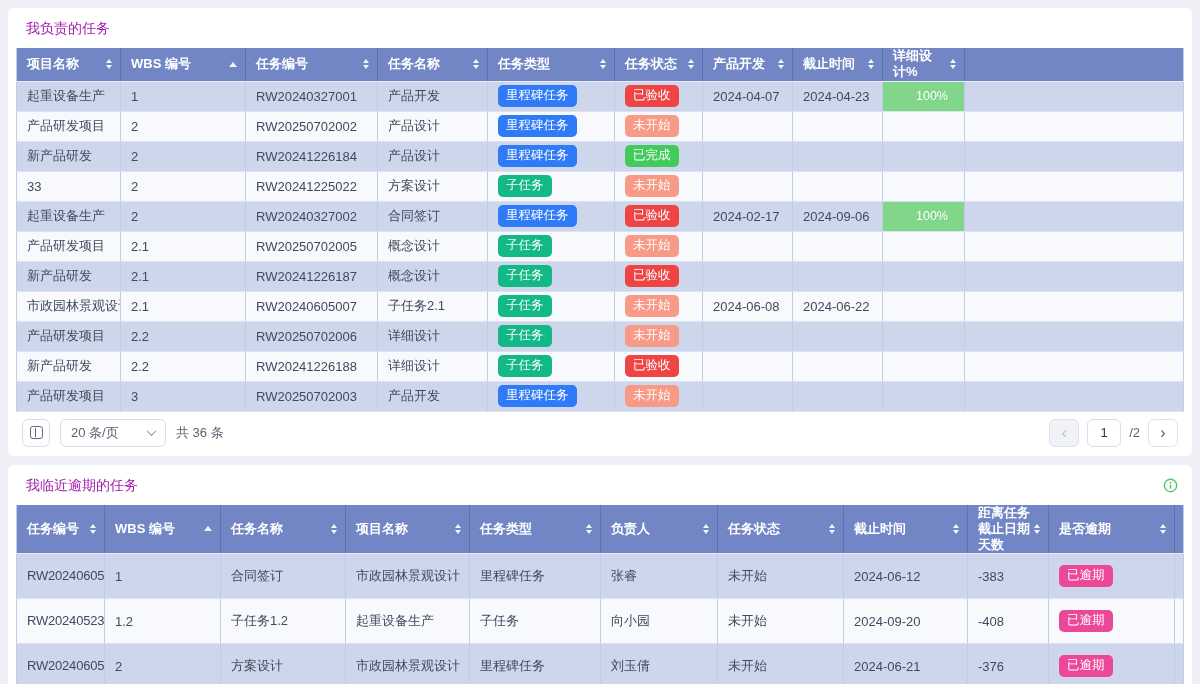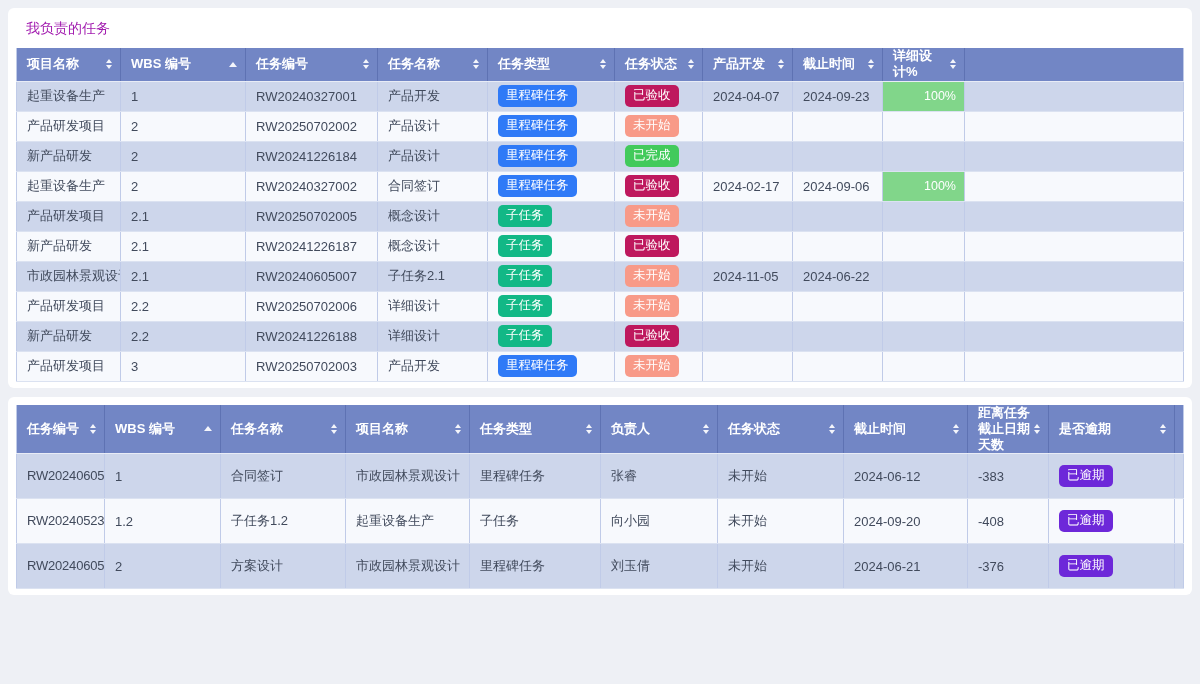--- a/index.html
+++ b/index.html
@@ -54,29 +54,29 @@
   .tbl tbody tr:nth-child(even) { background:#f7f9fd; }
   .tbl td:last-child, .tbl th:last-child { border-right:none; }
   td.wrapnum { white-space:normal; word-break:break-all; line-height:16px; letter-spacing:-0.2px; padding-right:4px; }
   td.num { text-align:left; }
   .badge {
     display:inline-block; padding:3px 8px; border-radius:5px;
     color:#fff; font-size:12.5px; line-height:1.25;
   }
   .badge.milestone  { background:#2f7af7; }
   .badge.subtask    { background:#12b886; }
-  .badge.accepted   { background:#be185d; }
+  .badge.accepted   { background:#ef4444; }
   .badge.notstarted { background:#f89a88; }
   .badge.completed  { background:#42ca5b; }
-  .badge.overdue    { background:#6d28d9; }
+  .badge.overdue    { background:#ec4899; }
   td.prog { position:relative; padding:0; }
   .fill {
     position:absolute; inset:0; background:#81d68a; color:#fff;
     display:flex; align-items:center; justify-content:flex-end;
-    padding-right:8px; font-size:12.5px;
+    padding-right:16px; font-size:12.5px;
   }
   .pager { display:flex; align-items:center; gap:10px; padding:7px 6px 3px 6px; }
   .icon-btn {
     width:28px; height:28px; background:#fff; border:1px solid #d9dee9;
     border-radius:6px; display:flex; align-items:center; justify-content:center; cursor:pointer;
   }
   .colicon { width:13px; height:13px; border:1.5px solid #5f6b7d; border-radius:3px; position:relative; display:block; }
   .colicon::after { content:""; position:absolute; left:4px; top:1px; bottom:1px; width:1.5px; background:#5f6b7d; }
   .select {
     min-width:106px; height:28px; background:#fff; border:1px solid #d9dee9;
@@ -212,21 +212,21 @@
       </thead>
     <tbody id="t1-body">
         <tr>
           <td>起重设备生产</td>
           <td>1</td>
           <td>RW20240327001</td>
           <td>产品开发</td>
           <td><span class="badge milestone">里程碑任务</span></td>
           <td><span class="badge accepted">已验收</span></td>
           <td>2024-04-07</td>
-          <td>2024-09-23</td>
+          <td>2024-04-23</td>
           <td class="prog">
             <div class="fill">100%</div>
           </td>
           <td></td>
         </tr>
         <tr>
           <td>产品研发项目</td>
           <td>2</td>
           <td>RW20250702002</td>
           <td>产品设计</td>
@@ -237,20 +237,32 @@
           <td class="prog"></td>
           <td></td>
         </tr>
         <tr>
           <td>新产品研发</td>
           <td>2</td>
           <td>RW20241226184</td>
           <td>产品设计</td>
           <td><span class="badge milestone">里程碑任务</span></td>
           <td><span class="badge completed">已完成</span></td>
+          <td></td>
+          <td></td>
+          <td class="prog"></td>
+          <td></td>
+        </tr>
+        <tr>
+          <td>33</td>
+          <td>2</td>
+          <td>RW20241225022</td>
+          <td>方案设计</td>
+          <td><span class="badge subtask">子任务</span></td>
+          <td><span class="badge notstarted">未开始</span></td>
           <td></td>
           <td></td>
           <td class="prog"></td>
           <td></td>
         </tr>
         <tr>
           <td>起重设备生产</td>
           <td>2</td>
           <td>RW20240327002</td>
           <td>合同签订</td>
@@ -287,21 +299,21 @@
           <td class="prog"></td>
           <td></td>
         </tr>
         <tr>
           <td>市政园林景观设计</td>
           <td>2.1</td>
           <td>RW20240605007</td>
           <td>子任务2.1</td>
           <td><span class="badge subtask">子任务</span></td>
           <td><span class="badge notstarted">未开始</span></td>
-          <td>2024-11-05</td>
+          <td>2024-06-08</td>
           <td>2024-06-22</td>
           <td class="prog"></td>
           <td></td>
         </tr>
         <tr>
           <td>产品研发项目</td>
           <td>2.2</td>
           <td>RW20250702006</td>
           <td>详细设计</td>
           <td><span class="badge subtask">子任务</span></td>
@@ -330,23 +342,49 @@
           <td>产品开发</td>
           <td><span class="badge milestone">里程碑任务</span></td>
           <td><span class="badge notstarted">未开始</span></td>
           <td></td>
           <td></td>
           <td class="prog"></td>
           <td></td>
         </tr>
       </tbody>
   </table>
+  <div class="pager">
+    <button class="icon-btn">
+      <span class="colicon"></span>
+    </button>
+    <div class="select">
+      <span>20 条/页</span>
+      <span class="chev"></span>
+    </div>
+    <span class="total">共 36 条</span>
+    <div class="pager-right">
+      <button class="pg prev">‹</button>
+      <input class="pg-input" value="1" style="">
+      <span class="pages">/2</span>
+      <button class="pg next">›</button>
+    </div>
+  </div>
 </section>
 
 <section class="card">
+  <div class="card-head">
+    <h3 class="card-title">我临近逾期的任务</h3>
+    <span class="info-icon">
+      <svg width="15" height="15" viewBox="0 0 16 16">
+        <circle cx="8" cy="8" r="6.6" fill="none" stroke="#54c168" stroke-width="1.5"></circle>
+        <rect x="7.25" y="6.9" width="1.5" height="4.3" rx="0.6" fill="#54c168"></rect>
+        <circle cx="8" cy="4.8" r="0.95" fill="#54c168"></circle>
+      </svg>
+    </span>
+  </div>
   <table class="tbl t2">
     <colgroup>
       <col style="width:88px">
         <col style="width:116px">
         <col style="width:125px">
       <col style="width:124px">
         <col style="width:131px">
         <col style="width:117px">
       <col style="width:126px">
         <col style="width:124px">

